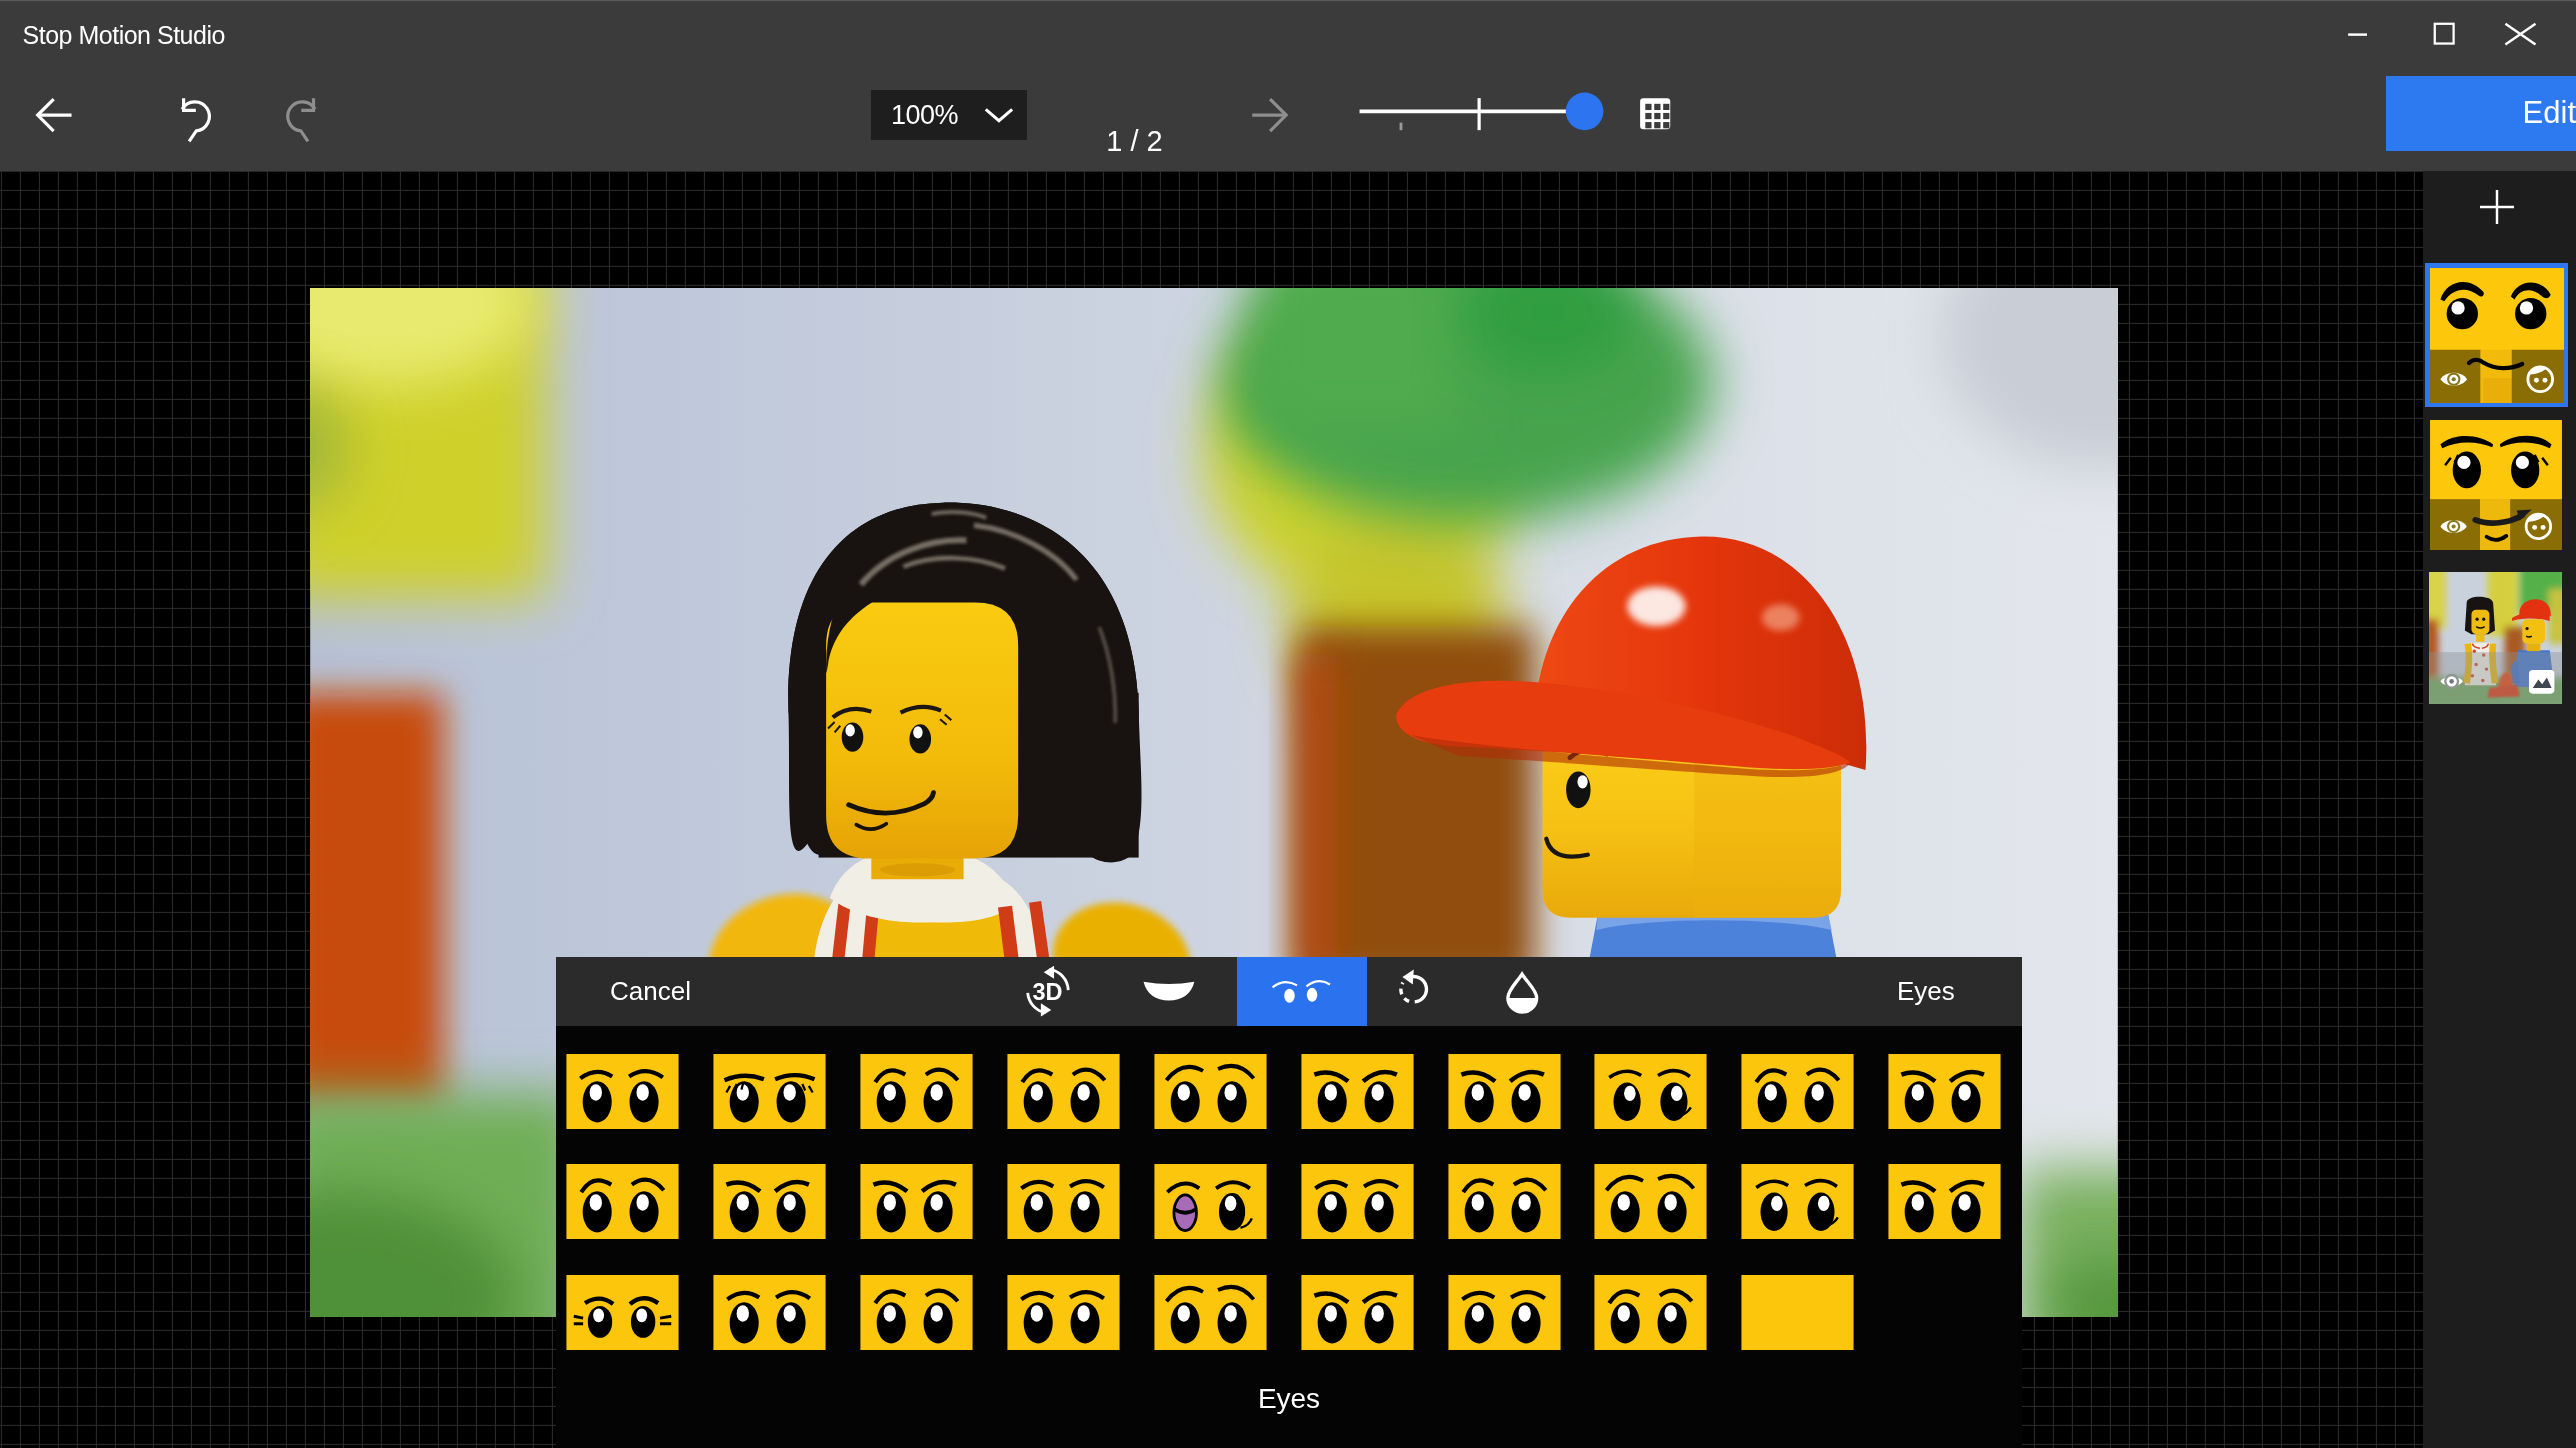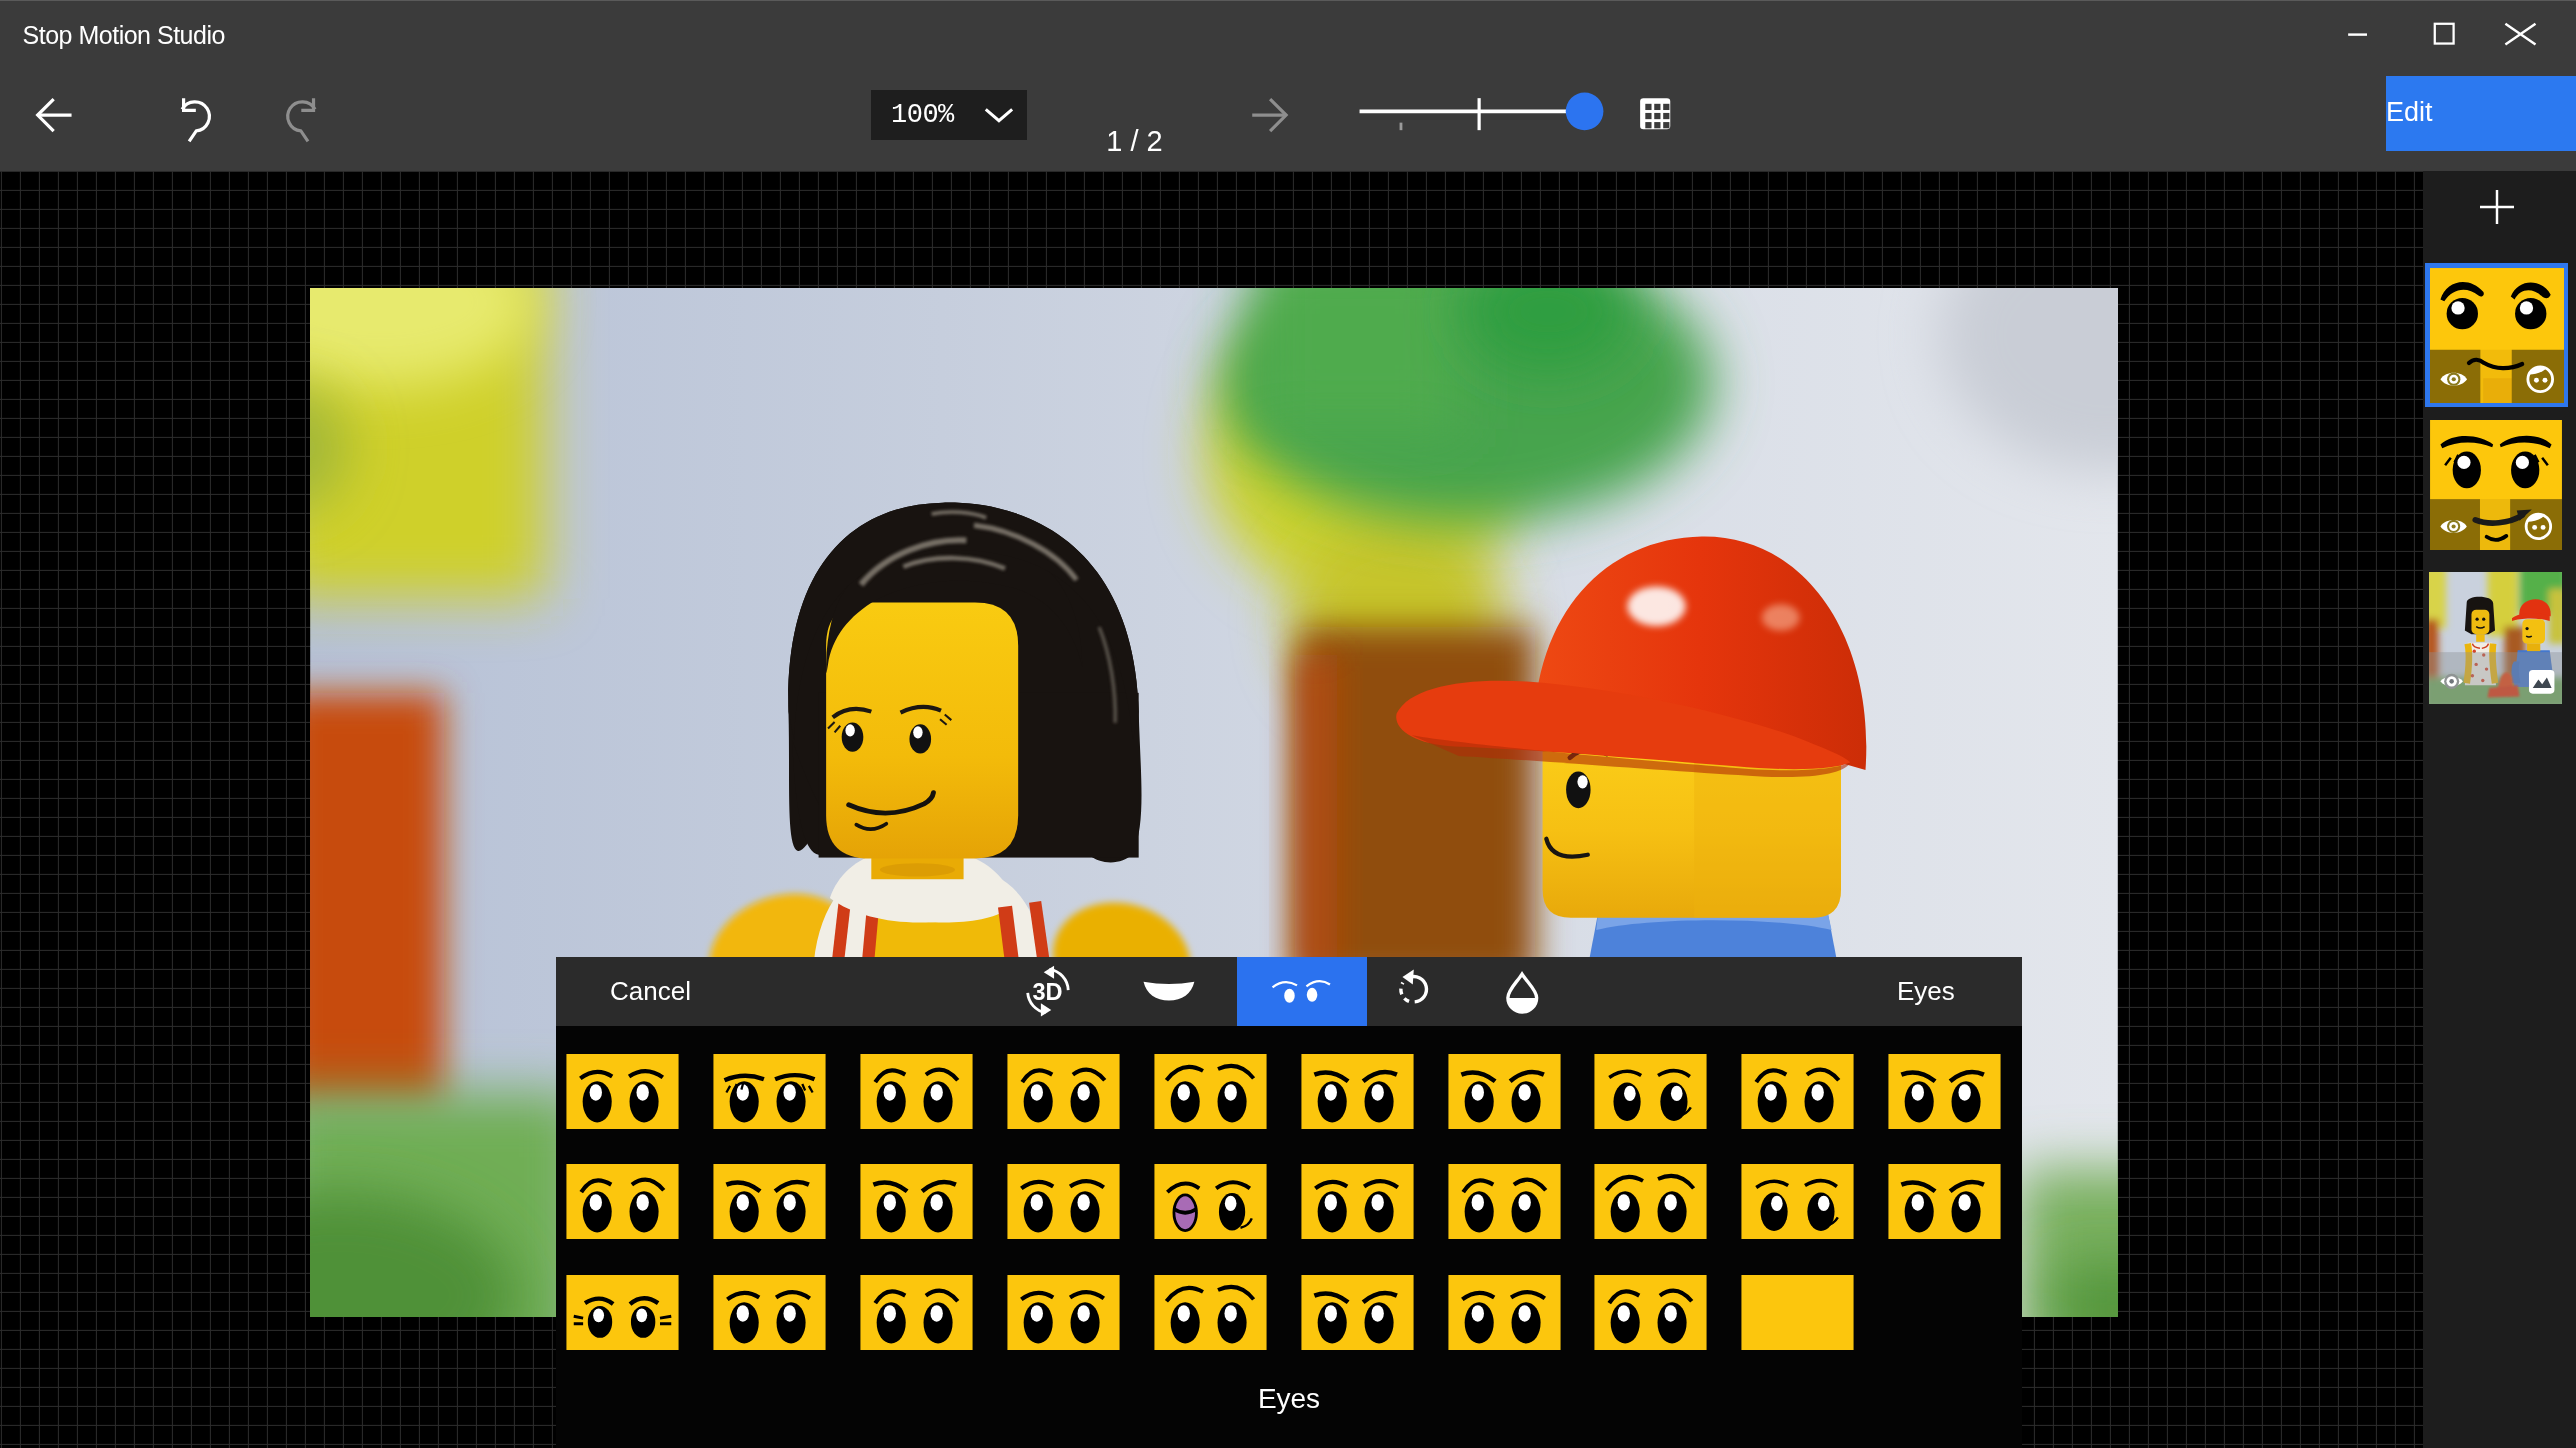--- a/index.html
+++ b/index.html
@@ -2,23 +2,23 @@
 <html style="font-size:15px"><head>
 <meta charset="utf-8">
 <style>
   * { margin:0; padding:0; box-sizing:border-box; }
   html,body { width:2576px; height:1448px; background:#000; overflow:hidden; }
   body { font-family:"Liberation Sans", sans-serif; position:relative; }
   .abs { position:absolute; }
   #header { left:0; top:0; width:2576px; height:171px; background:#3b3b3b; border-top:0.9px solid #5a5a5a; }
   #title { left:22.6px; top:20px; font-size:25px; color:#fff; letter-spacing:-0.5px; }
   #zoombox { left:871px; top:89px; width:156px; height:50px; background:#1e1e1e; color:#fff; }
-  #zoomtext { left:20px; top:10.4px; font-size:27px; color:#fff; letter-spacing:-0.5px;font-family:Liberation Mono, monospace; }
+  #zoomtext { left:20px; top:10.4px; font-size:27px; color:#fff; letter-spacing:-0.5px; }
   #pagenum { left:1092px; top:98px; width:85px; text-align:center; font-size:29px; color:#fff;margin-top:26px; }
-  #editbtn { left:2386px; top:75px; width:190px; height:75px; background:#2c79f0; color:#fff; font-size:27px; text-align:left; line-height:73px; }
+  #editbtn { left:2386px; top:75px; width:190px; height:75px; background:#2c79f0; color:#fff; font-size:31px; text-align:right; line-height:73px; }
   #canvas { left:0; top:151px; width:2423px; height:1297px; background-color:#000;
      background-image:linear-gradient(to right,#2d2d2d 0.9px,transparent 0.9px),linear-gradient(to bottom,#2d2d2d 0.9px,transparent 0.9px);
      background-size:19px 19px; background-position:0.9px 0.9px; }
   #photo { left:310px; top:288px; width:1808px; height:1029px; }
   #ovbar { left:556px; top:957px; width:1466px; height:70px; background:#2b2b2b; }
   #cancel { left:54px; top:19px; font-size:26px; color:#fff; }
   #done { left:1341px; top:19px; font-size:26px; color:#fff; }
   #bluetab { left:681px; top:0; width:130px; height:70px; background:#2b72ef; }
   #panel { left:556px; top:1026px; width:1466px; height:422px; background:#040404; }
   #eyeslabel { left:0; top:357px; width:1466px; text-align:center; font-size:28px; color:#fff; }

